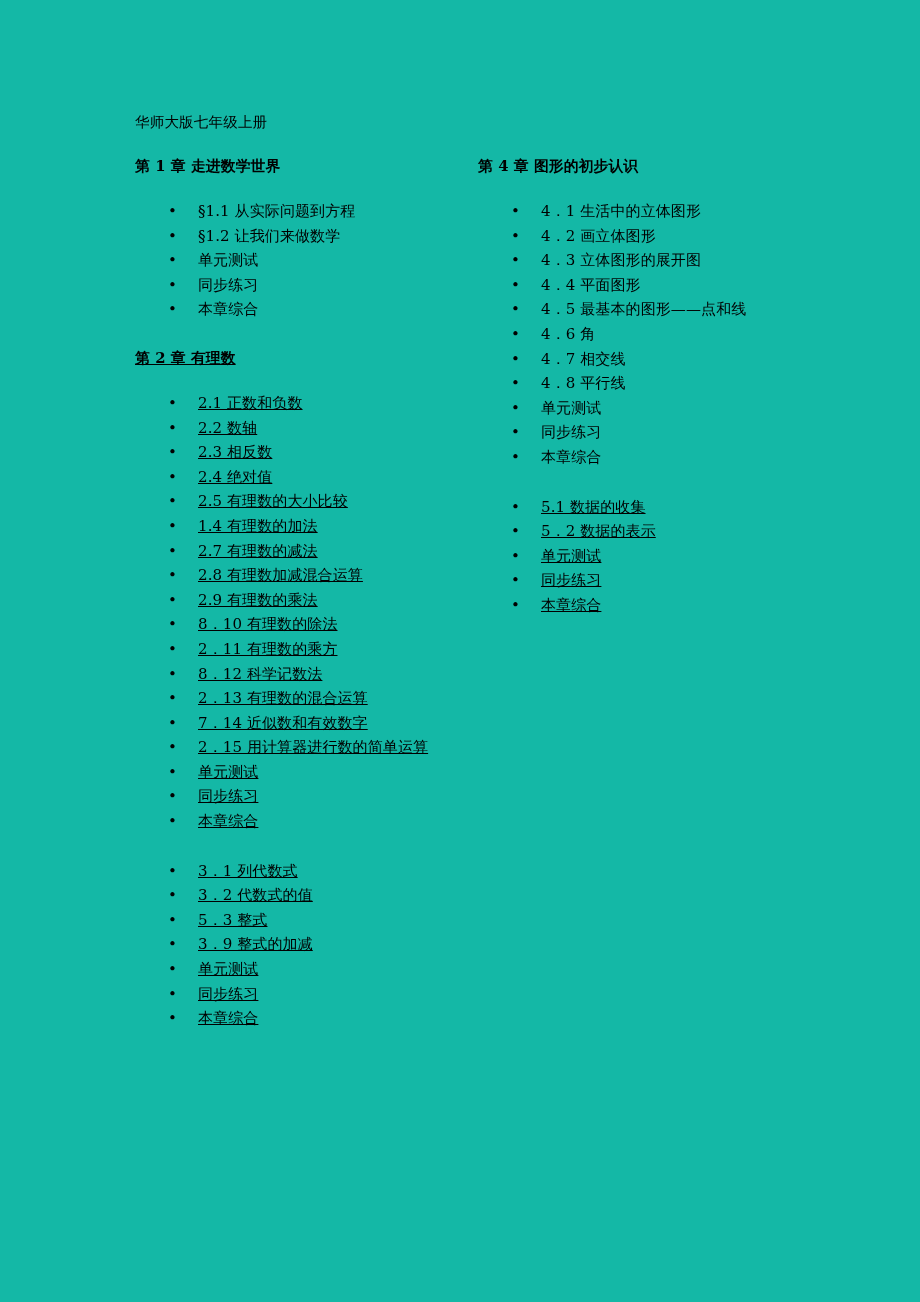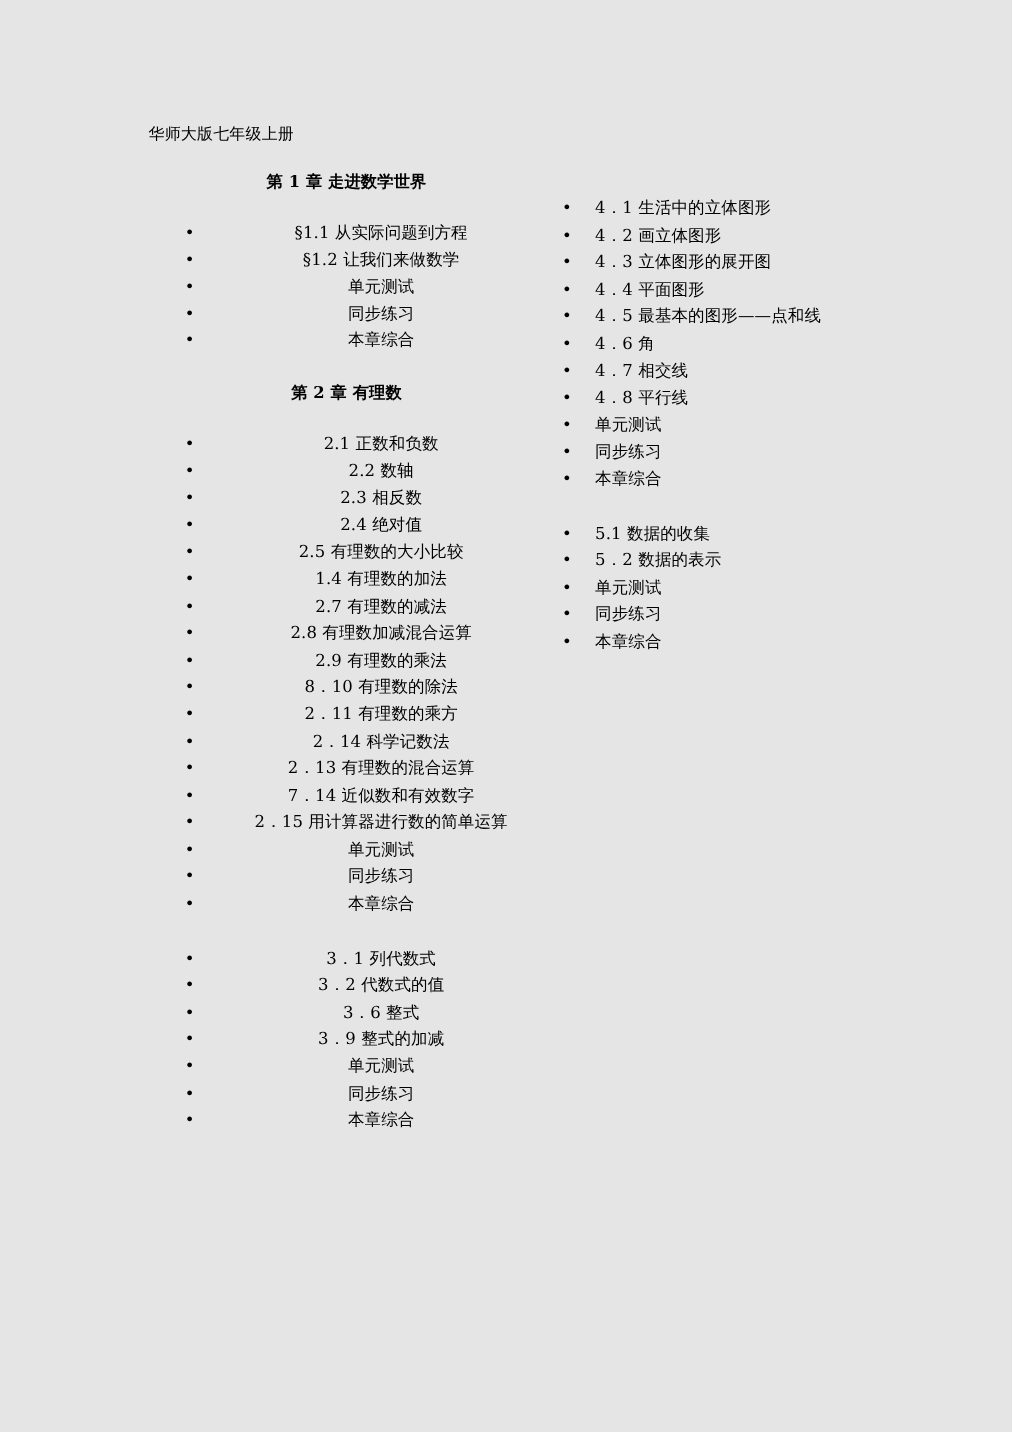--- a/index.html
+++ b/index.html
@@ -6,21 +6,21 @@
   html, body {
     margin: 0;
     padding: 0;
     background: #ffffff;
   }
 
   .page {
     position: relative;
     width: 920px;
     height: 1302px;
-    background: #e5e5e5;
+    background: #14b8a6;
     overflow: hidden;
     font-family: "DejaVu Serif", "Liberation Serif", serif;
     color: #000000;
     -webkit-font-smoothing: antialiased;
   }
 
   
   .doc-header {
     position: absolute;
     left: 135px;
@@ -30,21 +30,21 @@
     letter-spacing: 0.2px;
     white-space: nowrap;
   }
 
   
   .col {
     position: absolute;
     top: 155px;
     width: 360px;
   }
-  .col-left  { left: 135px; text-align: center; }
+  .col-left  { left: 135px; }
   .col-right { left: 478px; }
 
   
   .chapter { margin: 0; }
 
   .chapter-heading {
     font-size: 14.8px;
     font-weight: bold;
     line-height: 22px;
     letter-spacing: 0.1px;
@@ -71,21 +71,21 @@
 
   .item .bullet {
     position: absolute;
     left: 33px;
     top: 0;
     line-height: 24.6px;
     font-size: 15px;
   }
 
   
-  .chapter + .chapter { margin-top: 25px; }
+  .chapter + .chapter { margin-top: 25px; text-decoration: underline; }
 </style>
 </head>
 <body>
 
 <div class="page">
 
   <div class="doc-header">华师大版七年级上册</div>
 
   <div class="col col-left">
       <div class="chapter">
@@ -105,44 +105,45 @@
           <li class="item"><span class="bullet">•</span><span>2.2 数轴</span></li>
           <li class="item"><span class="bullet">•</span><span>2.3 相反数</span></li>
           <li class="item"><span class="bullet">•</span><span>2.4 绝对值</span></li>
           <li class="item"><span class="bullet">•</span><span>2.5 有理数的大小比较</span></li>
           <li class="item"><span class="bullet">•</span><span>1.4 有理数的加法</span></li>
           <li class="item"><span class="bullet">•</span><span>2.7 有理数的减法</span></li>
           <li class="item"><span class="bullet">•</span><span>2.8 有理数加减混合运算</span></li>
           <li class="item"><span class="bullet">•</span><span>2.9 有理数的乘法</span></li>
           <li class="item"><span class="bullet">•</span><span>8．10  有理数的除法</span></li>
           <li class="item"><span class="bullet">•</span><span>2．11  有理数的乘方</span></li>
-          <li class="item"><span class="bullet">•</span><span>2．14  科学记数法</span></li>
+          <li class="item"><span class="bullet">•</span><span>8．12  科学记数法</span></li>
           <li class="item"><span class="bullet">•</span><span>2．13  有理数的混合运算</span></li>
           <li class="item"><span class="bullet">•</span><span>7．14  近似数和有效数字</span></li>
           <li class="item"><span class="bullet">•</span><span>2．15  用计算器进行数的简单运算</span></li>
           <li class="item"><span class="bullet">•</span><span>单元测试</span></li>
           <li class="item"><span class="bullet">•</span><span>同步练习</span></li>
           <li class="item"><span class="bullet">•</span><span>本章综合</span></li>
         </ul>
       </div>
       <div class="chapter">
         <ul class="item-list">
           <li class="item"><span class="bullet">•</span><span>3．1  列代数式</span></li>
           <li class="item"><span class="bullet">•</span><span>3．2  代数式的值</span></li>
-          <li class="item"><span class="bullet">•</span><span>3．6  整式</span></li>
+          <li class="item"><span class="bullet">•</span><span>5．3  整式</span></li>
           <li class="item"><span class="bullet">•</span><span>3．9  整式的加减</span></li>
           <li class="item"><span class="bullet">•</span><span>单元测试</span></li>
           <li class="item"><span class="bullet">•</span><span>同步练习</span></li>
           <li class="item"><span class="bullet">•</span><span>本章综合</span></li>
         </ul>
       </div>
     </div>
 
   <div class="col col-right">
       <div class="chapter">
+        <div class="chapter-heading">第 4 章  图形的初步认识</div>
         <ul class="item-list">
           <li class="item"><span class="bullet">•</span><span>4．1 生活中的立体图形</span></li>
           <li class="item"><span class="bullet">•</span><span>4．2  画立体图形</span></li>
           <li class="item"><span class="bullet">•</span><span>4．3 立体图形的展开图</span></li>
           <li class="item"><span class="bullet">•</span><span>4．4 平面图形</span></li>
           <li class="item"><span class="bullet">•</span><span>4．5 最基本的图形——点和线</span></li>
           <li class="item"><span class="bullet">•</span><span>4．6 角</span></li>
           <li class="item"><span class="bullet">•</span><span>4．7 相交线</span></li>
           <li class="item"><span class="bullet">•</span><span>4．8 平行线</span></li>
           <li class="item"><span class="bullet">•</span><span>单元测试</span></li>

